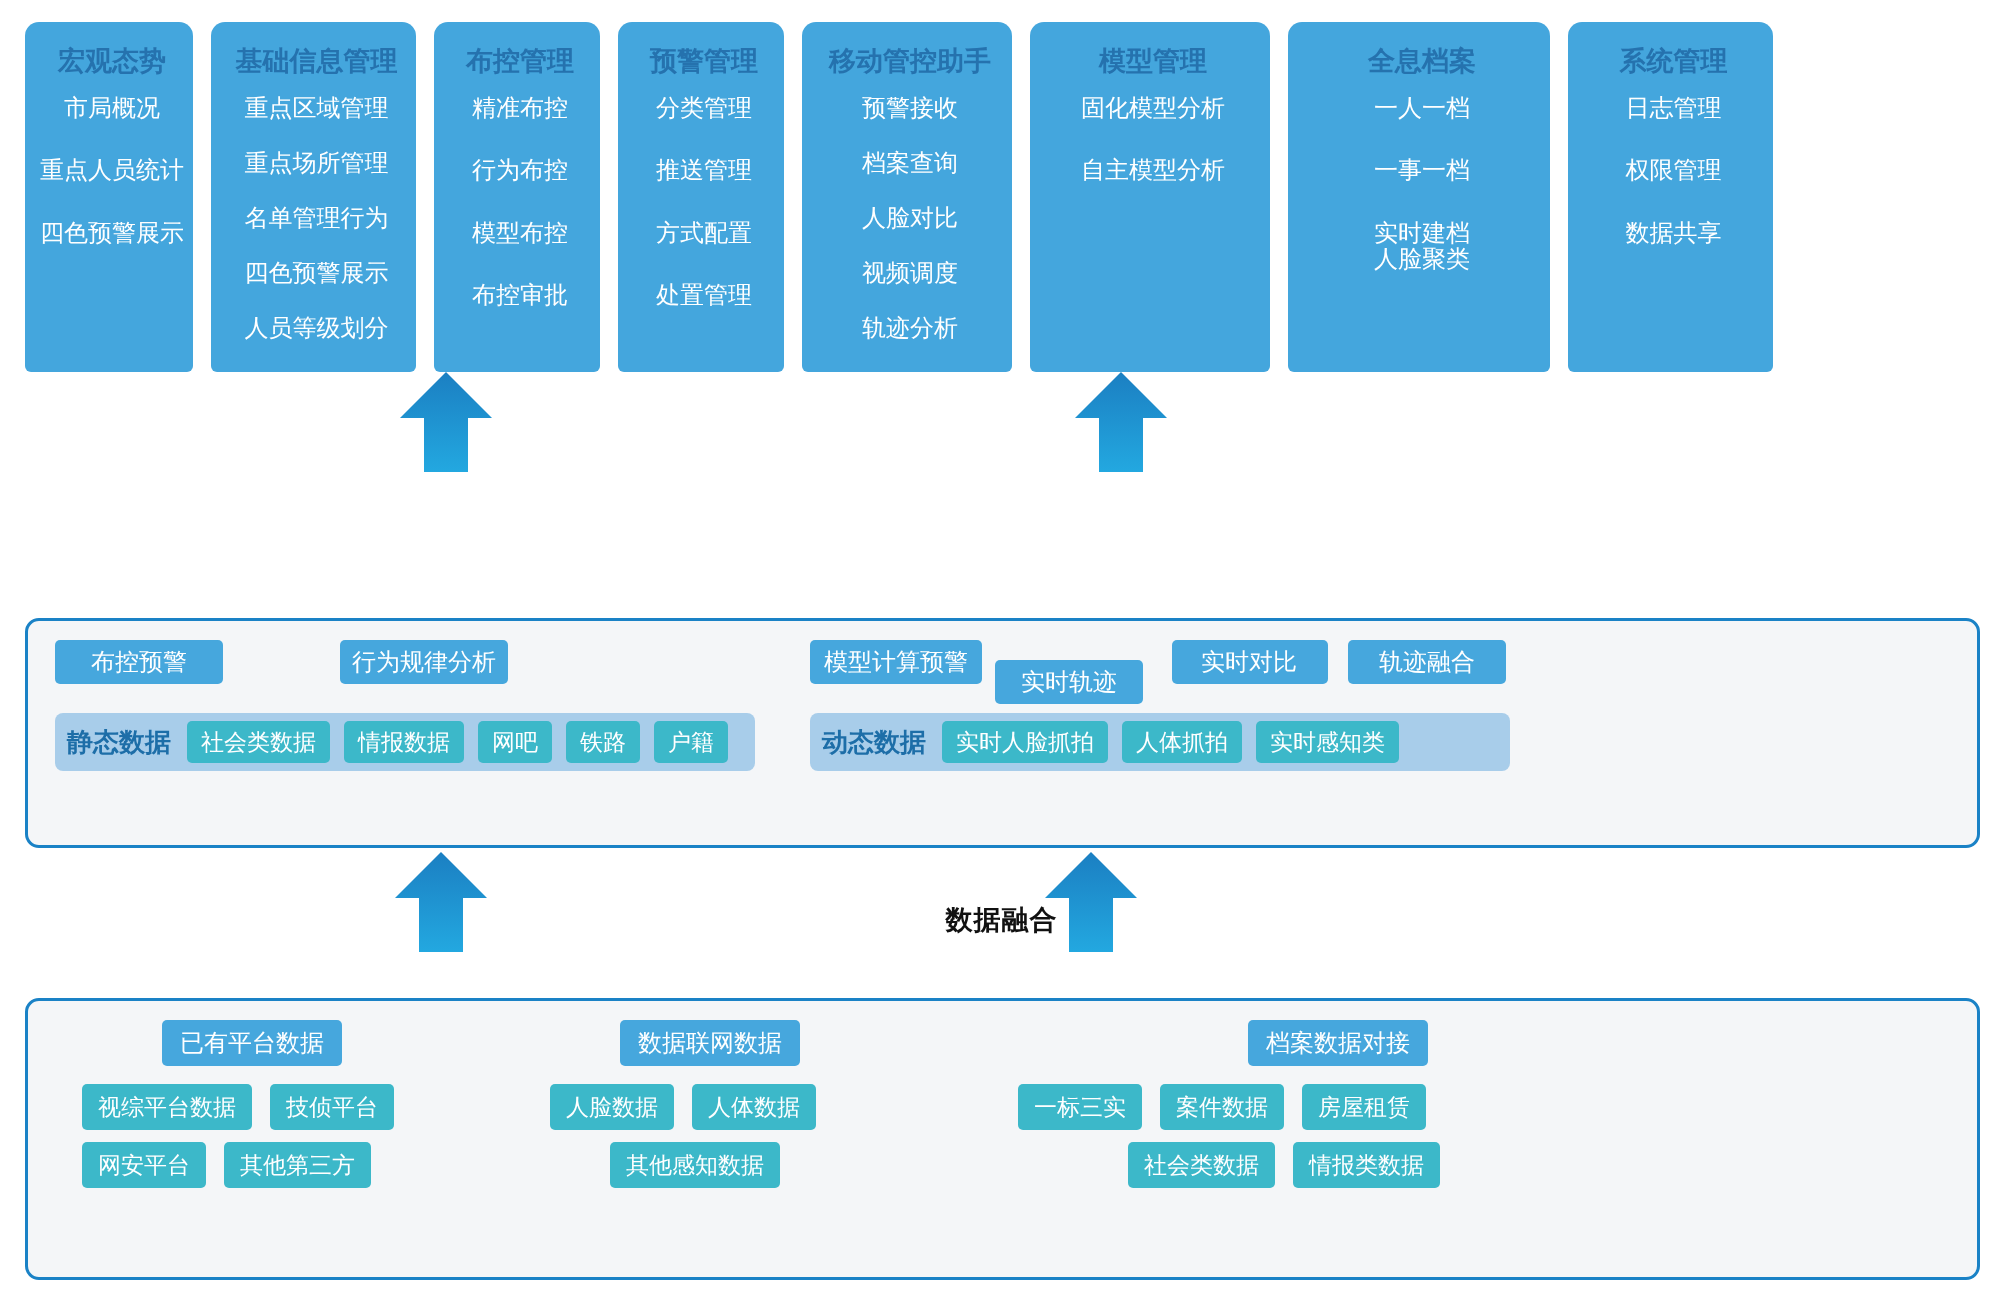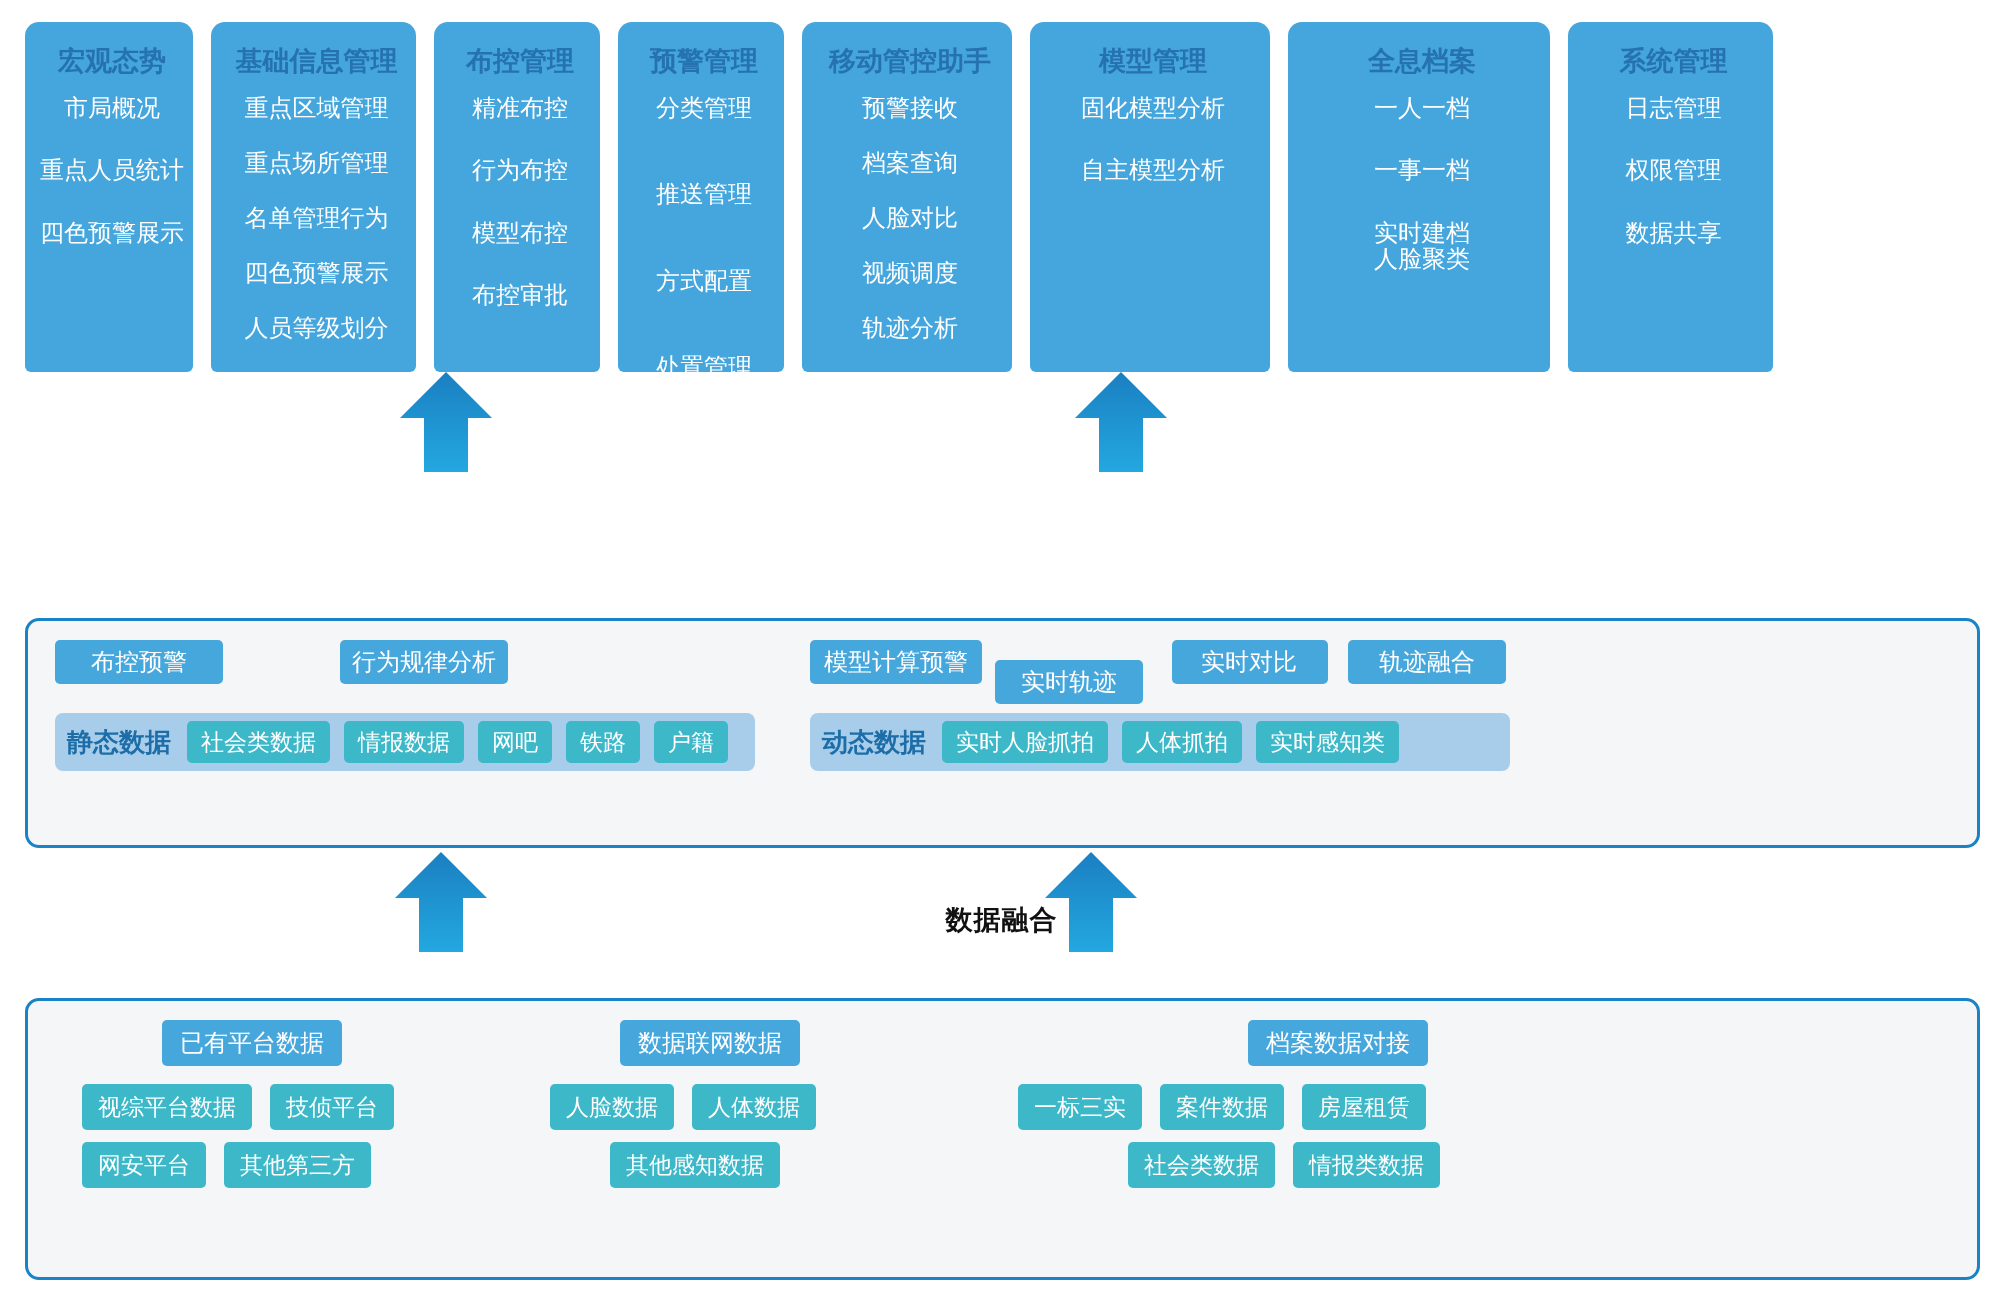--- a/index.html
+++ b/index.html
@@ -180,21 +180,21 @@
         <div class="module-title">布控管理</div>
         <div class="module-items" style="justify-content: flex-start;">
           <div class="module-item" style="margin-top: 14px;">精准布控</div>
           <div class="module-item" style="margin-top: 36px;">行为布控</div>
           <div class="module-item" style="margin-top: 36px;">模型布控</div>
           <div class="module-item" style="margin-top: 36px;">布控审批</div>
         </div>
       </div>
       <div class="module-card" style="width: 166px; height: 350px;">
         <div class="module-title">预警管理</div>
-        <div class="module-items" style="justify-content: flex-start; gap: 24px;">
+        <div class="module-items" style="justify-content: flex-start;">
           <div class="module-item" style="margin-top: 14px;">分类管理</div>
           <div class="module-item" style="margin-top: 36px;">推送管理</div>
           <div class="module-item" style="margin-top: 36px;">方式配置</div>
           <div class="module-item" style="margin-top: 36px;">处置管理</div>
         </div>
       </div>
       <div class="module-card" style="width: 210px; height: 350px;">
         <div class="module-title">移动管控助手</div>
         <div class="module-items" style="justify-content: space-around;">
           <div class="module-item">预警接收</div>

